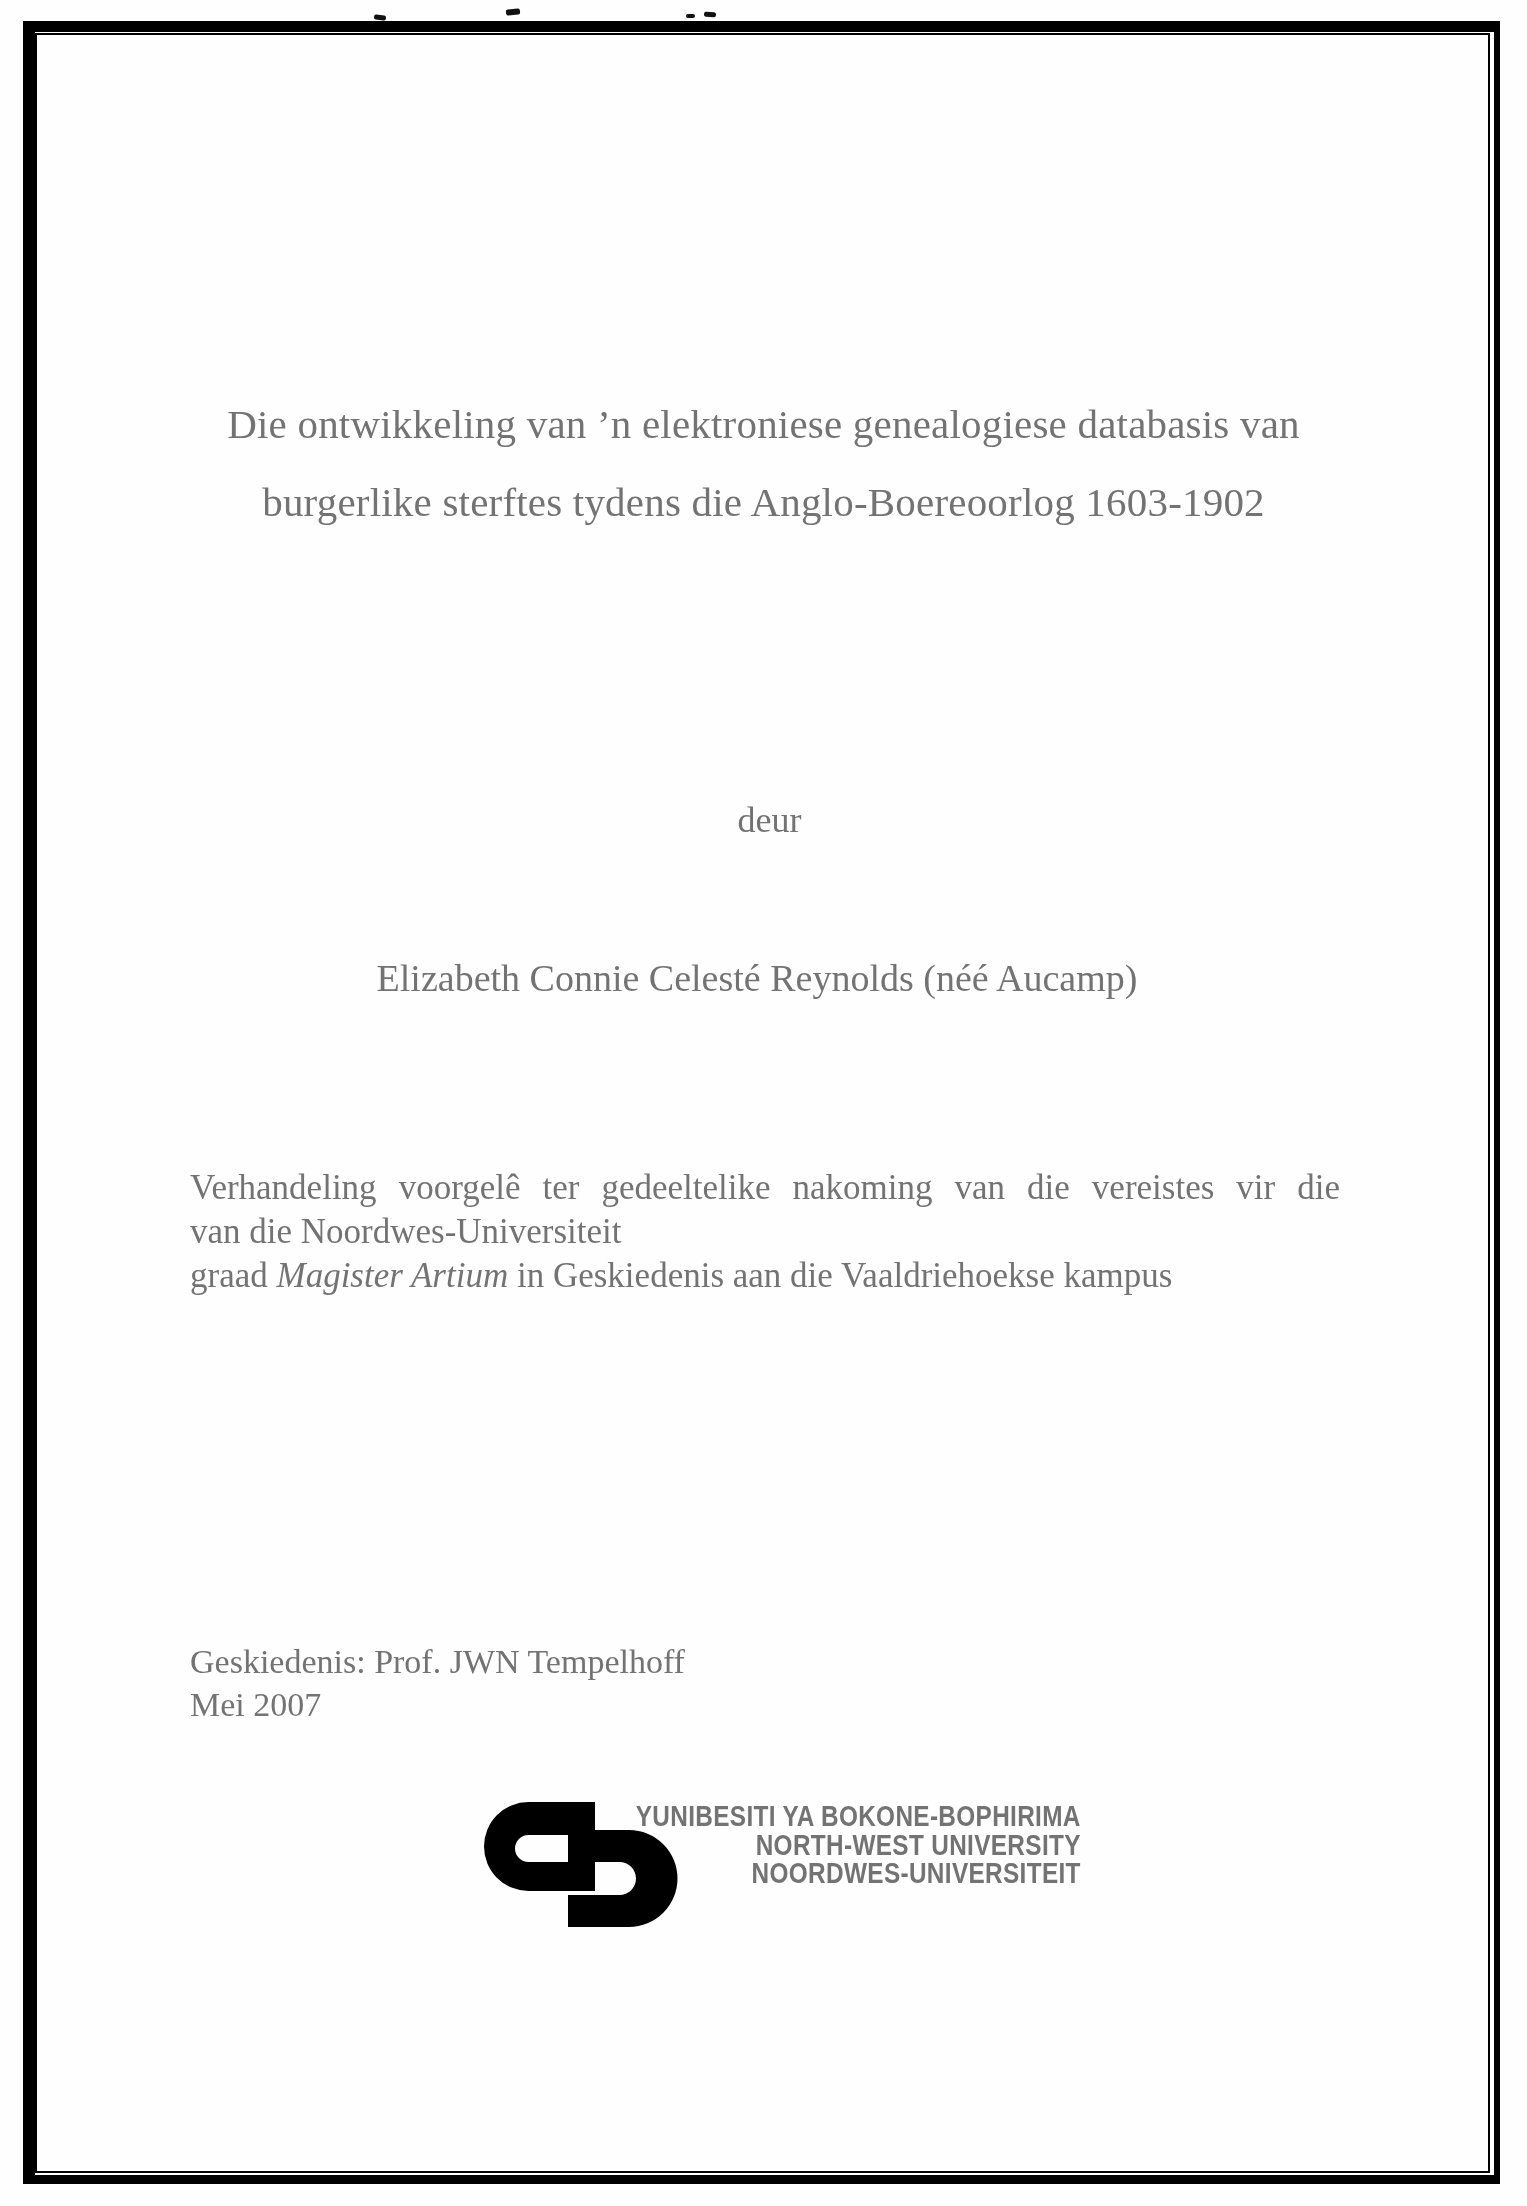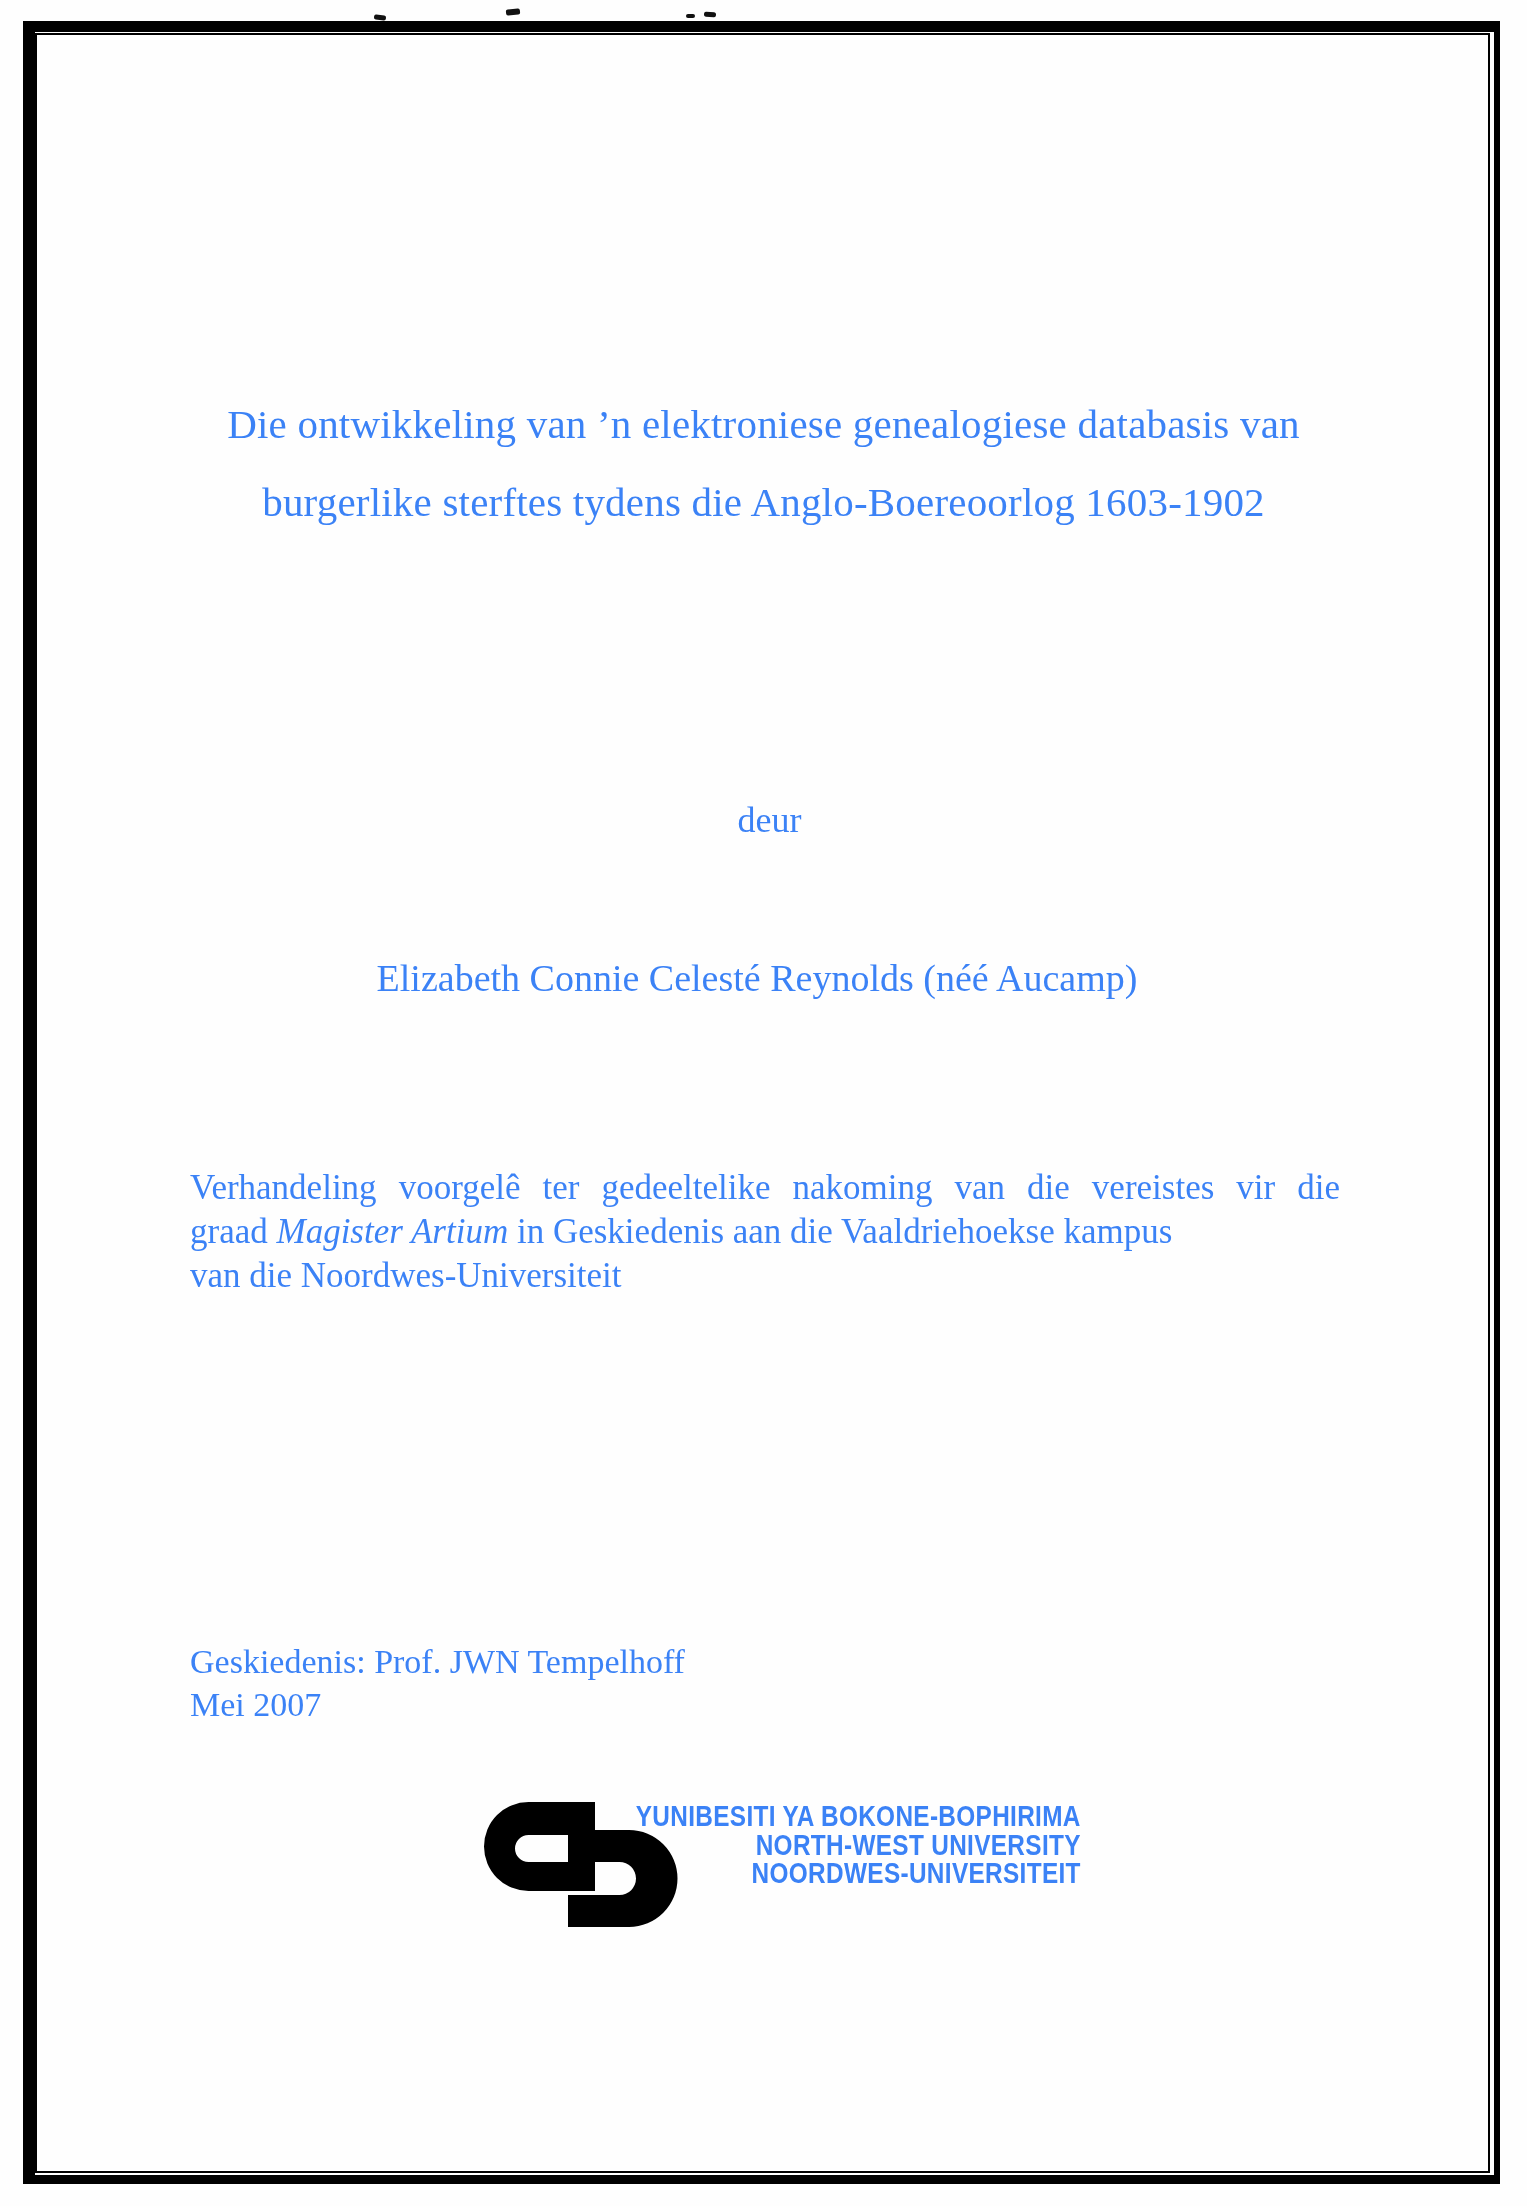--- a/index.html
+++ b/index.html
@@ -2,21 +2,21 @@
 <html><head>
 <meta charset="utf-8">
 <style>
   html,body{margin:0;padding:0;background:#ffffff;}
   .page{
     position:relative;
     width:1527px;height:2206px;
     background:#fefefe;
     overflow:hidden;
     font-family:"Liberation Serif","DejaVu Serif",serif;
-    color:#3b82f6;
+    color:#737373;
   }
   
   .frame-outer{
     position:absolute;
     left:23px;top:21px;right:27px;bottom:22px;
     border-style:solid;border-color:#000;
     border-width:11px 6px 9px 12px;
   }
   .frame-inner{
     position:absolute;
@@ -90,22 +90,22 @@
     <div>Die ontwikkeling van ’n elektroniese genealogiese databasis van</div>
     <div>burgerlike sterftes tydens die Anglo-Boereoorlog 1603-1902</div>
   </div>
 
   <div class="byline">deur</div>
 
   <div class="author">Elizabeth Connie Celesté Reynolds (néé Aucamp)</div>
 
   <div class="statement">
     <div class="justify">Verhandeling voorgelê ter gedeeltelike nakoming van die vereistes vir die</div>
+    <div>van die Noordwes-Universiteit</div>
     <div><span>graad </span><span class="italic">Magister Artium</span><span> in Geskiedenis aan die Vaaldriehoekse kampus</span></div>
-    <div>van die Noordwes-Universiteit</div>
   </div>
 
   <div class="supervisor-block">
     <div>Geskiedenis: Prof. JWN Tempelhoff</div>
     <div>Mei 2007</div>
   </div>
 
   <div class="logo">
     <svg width="197" height="127" viewBox="0 0 197 127" xmlns="http://www.w3.org/2000/svg">
 

